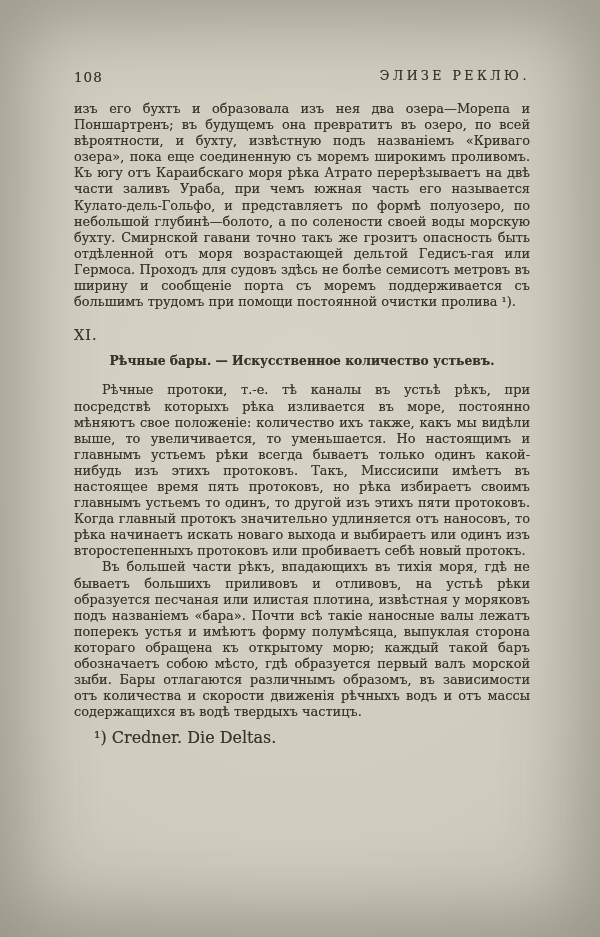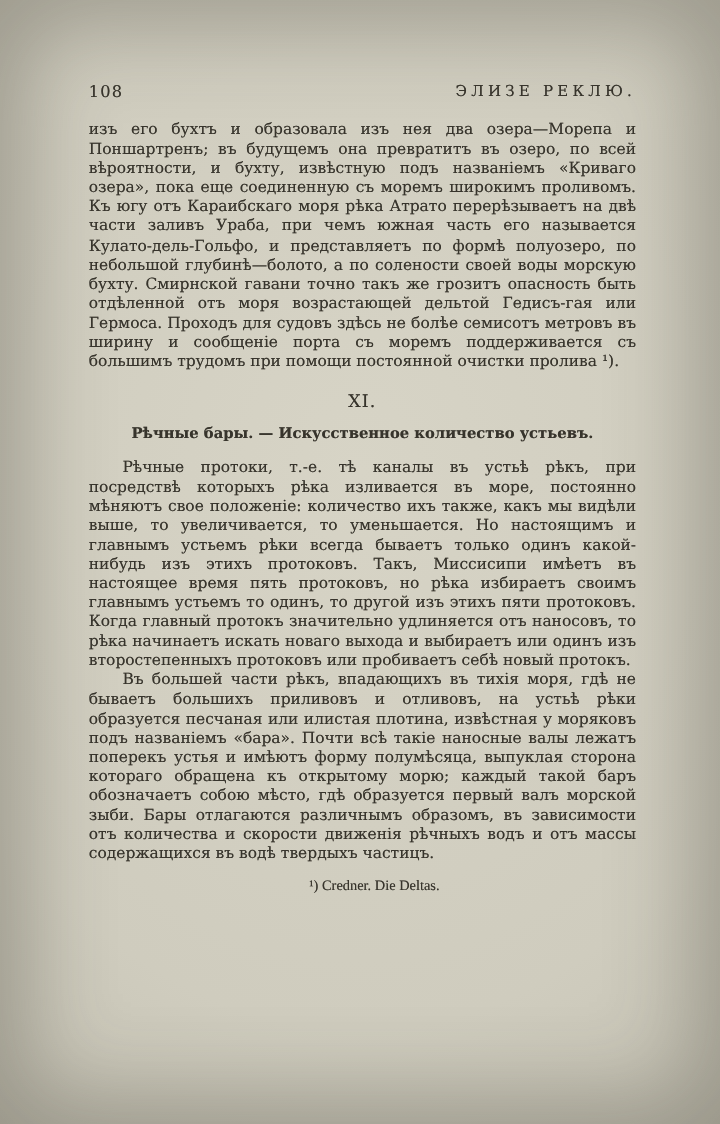--- a/index.html
+++ b/index.html
@@ -51,38 +51,36 @@
     font-size: 12.9px;
     line-height: 16.1px;
   }
   .body-text p {
     margin: 0;
     text-indent: 28px;
   }
   .body-text p.no-indent { text-indent: 0; }
   .body-text p.continues { text-align-last: justify; }
   .chapter-number {
-    text-align: center;
     font-size: 14.5px;
     letter-spacing: 1px;
     margin: 17px 0 10px 0;
   }
   .chapter-title {
     text-align: center;
     font-weight: bold;
     font-size: 12.3px;
     margin: 0 0 13px 0;
   }
   .body-text p.footnote {
-    font-size: 12px;
+    font-size: 16px;
     margin-top: 10px;
     padding-left: 20px;
     text-indent: 0;
-    text-align: center;
-    font-family: Liberation Serif, serif;
+    text-align: left;
   }
 </style>
 </head>
 <body>
 
 <div class="page">
   <div class="inner">
 
     <div class="page-header">
       <span class="page-number">108</span>

